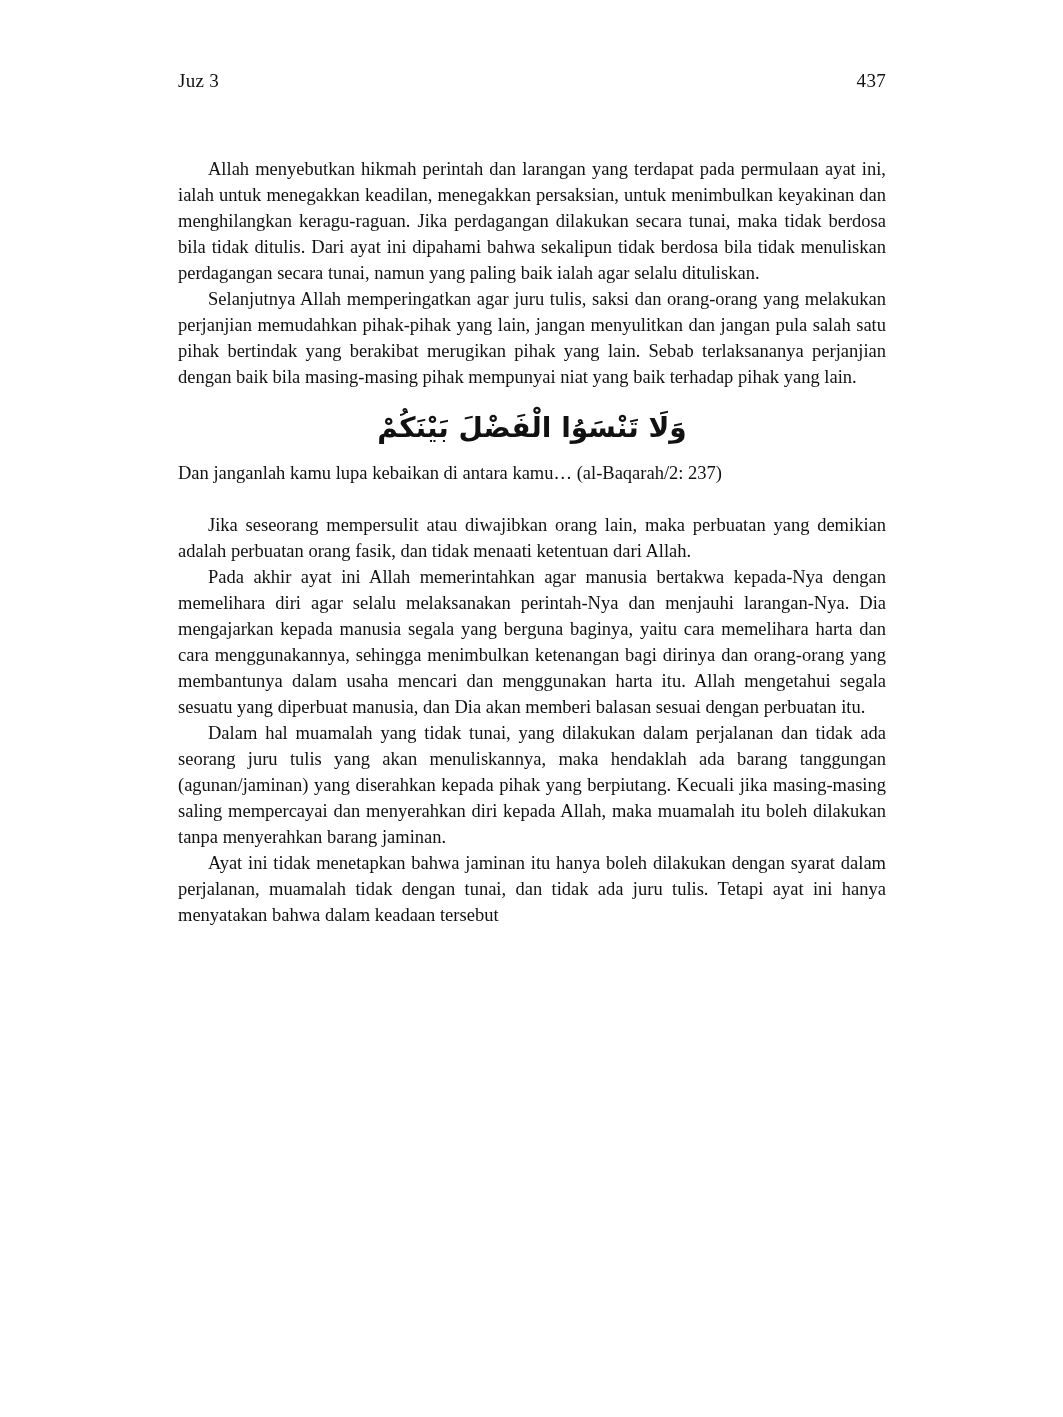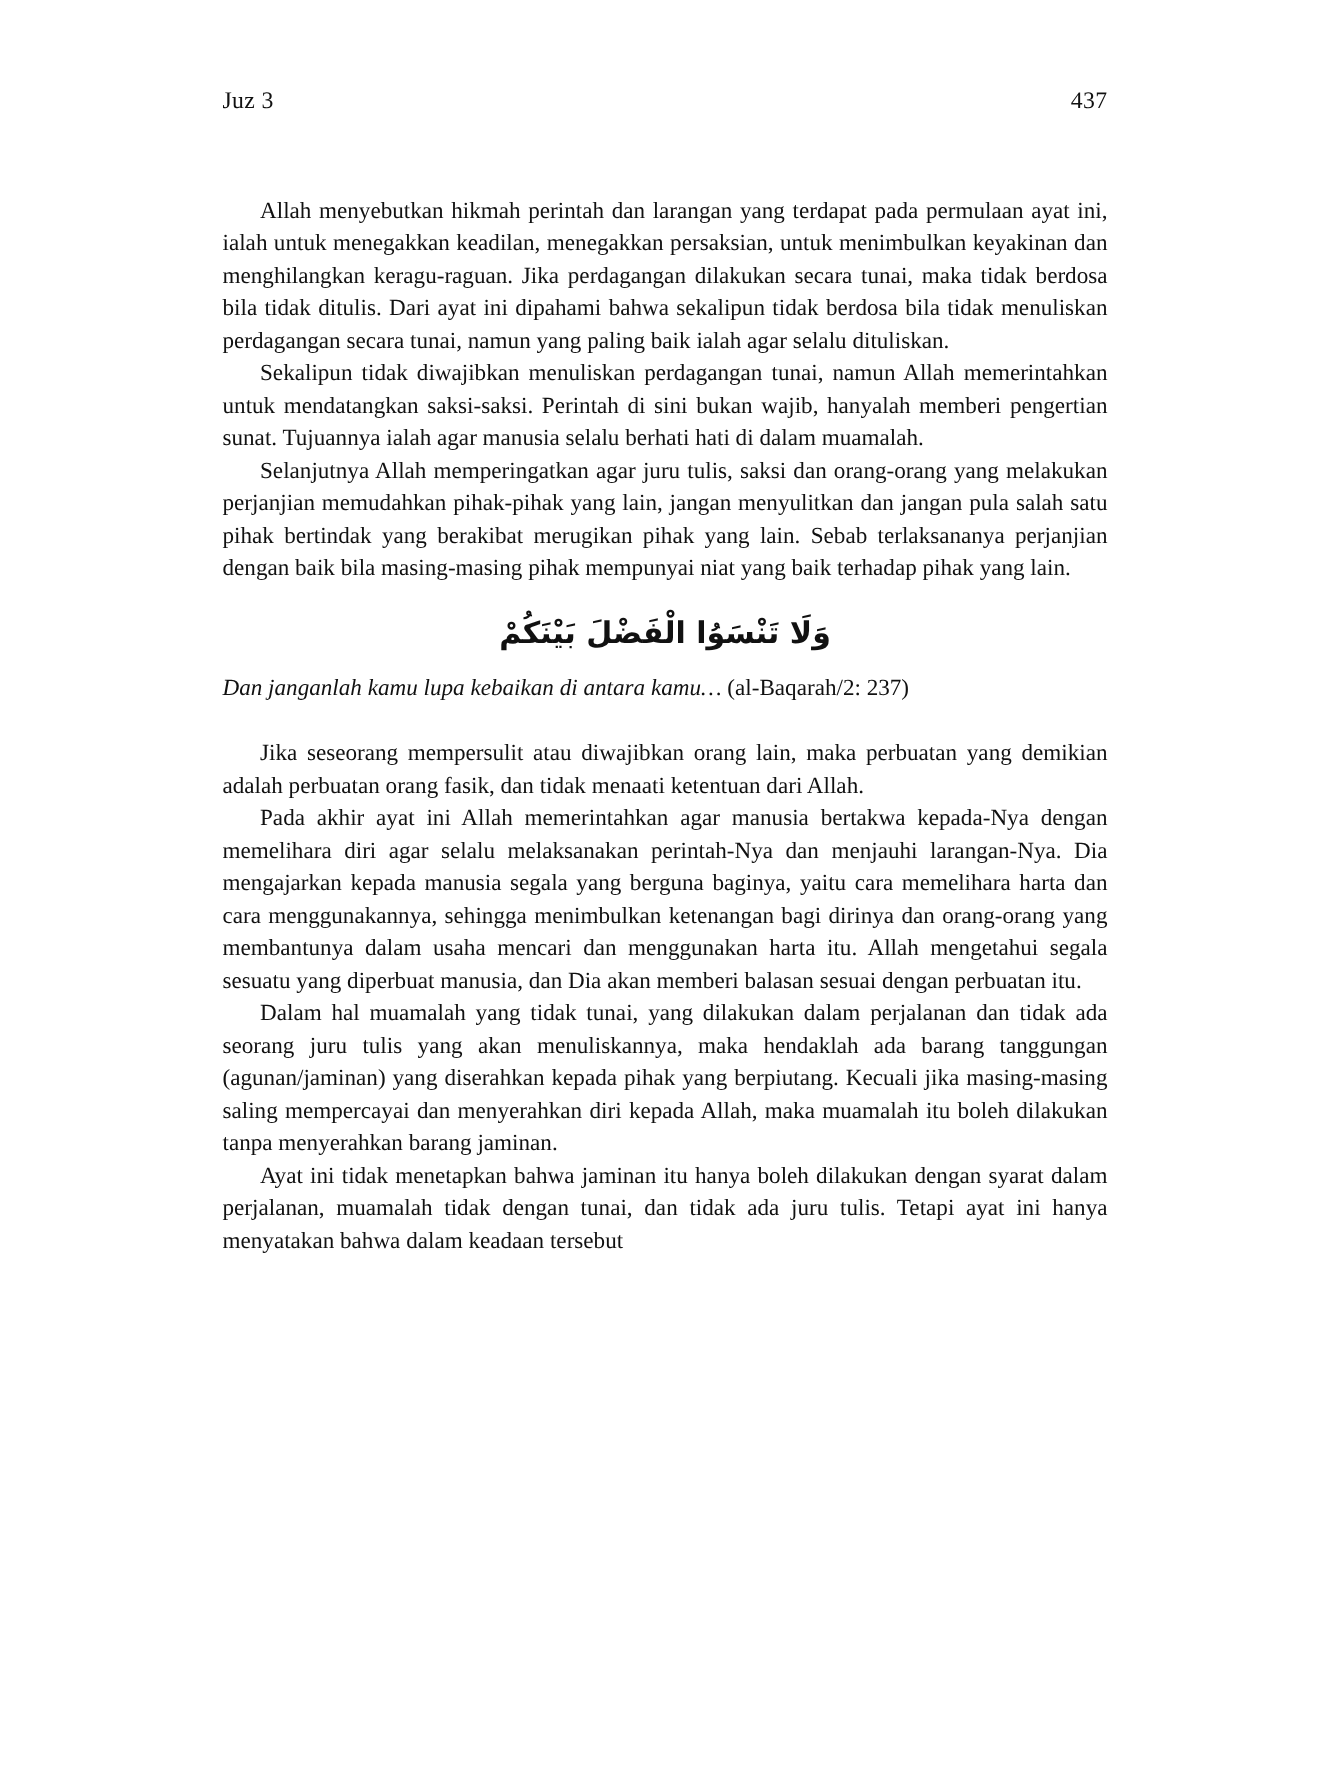--- a/index.html
+++ b/index.html
@@ -38,56 +38,54 @@
     text-align: justify;
   }
 
   .page-body p.indent {
     text-indent: 30px;
   }
 
   .arabic-verse {
     text-align: center;
     font-family: "DejaVu Sans", sans-serif;
-    font-size: 24px;
+    font-size: 28px;
     line-height: 44px;
     font-weight: bold;
     direction: rtl;
     margin: 16px 0 10px 0;
     text-indent: 0;
   }
 
   .verse-translation {
     margin: 6px 0 26px 0;
     text-indent: 0;
   }
 
   .verse-translation .trans-italic {
-    font-style: italic;
     margin-top: 14px;
   }
 
   .verse-translation .trans-ref {
     font-style: normal;
   }
 </style>
 </head>
 <body>
 
 <div class="page">
 
   <header class="page-header">
     <span class="hdr-left">Juz 3</span>
     <span class="hdr-right">437</span>
   </header>
 
   <main class="page-body">
 
     <p class="indent">Allah menyebutkan hikmah perintah dan larangan yang terdapat pada permulaan ayat ini, ialah untuk menegakkan keadilan, menegakkan persaksian, untuk menimbulkan keyakinan dan menghilangkan keragu-raguan. Jika perdagangan dilakukan secara tunai, maka tidak berdosa bila tidak ditulis. Dari ayat ini dipahami bahwa sekalipun tidak berdosa bila tidak menuliskan perdagangan secara tunai, namun yang paling baik ialah agar selalu dituliskan.</p>
-    <p class="indent">Sekalipun tidak diwajibkan menuliskan perdagangan tunai, namun Allah memerintahkan untuk mendatangkan saksi-saksi. Perintah di sini bukan wajib, hanyalah memberi pengertian sunat. Tujuannya ialah agar manusia selalu berhati hati di dalam muamalah.</p>
     <p class="indent">Selanjutnya Allah memperingatkan agar juru tulis, saksi dan orang-orang yang melakukan perjanjian memudahkan pihak-pihak yang lain, jangan menyulitkan dan jangan pula salah satu pihak bertindak yang berakibat merugikan pihak yang lain. Sebab terlaksananya perjanjian dengan baik bila masing-masing pihak mempunyai niat yang baik terhadap pihak yang lain.</p>
 
     <p class="arabic-verse">وَلَا تَنْسَوُا الْفَضْلَ بَيْنَكُمْ</p>
 
     <p class="verse-translation"><span class="trans-italic">Dan janganlah kamu lupa kebaikan di antara kamu…</span><span class="trans-ref"> (al-Baqarah/2: 237)</span></p>
 
     <p class="indent">Jika seseorang mempersulit atau diwajibkan orang lain, maka perbuatan yang demikian adalah perbuatan orang fasik, dan tidak menaati ketentuan dari Allah.</p>
     <p class="indent">Pada akhir ayat ini Allah memerintahkan agar manusia bertakwa kepada-Nya dengan memelihara diri agar selalu melaksanakan perintah-Nya dan menjauhi larangan-Nya. Dia mengajarkan kepada manusia segala yang berguna baginya, yaitu cara memelihara harta dan cara menggunakannya, sehingga menimbulkan ketenangan bagi dirinya dan orang-orang yang membantunya dalam usaha mencari dan menggunakan harta itu. Allah mengetahui segala sesuatu yang diperbuat manusia, dan Dia akan memberi balasan sesuai dengan perbuatan itu.</p>
     <p class="indent">Dalam hal muamalah yang tidak tunai, yang dilakukan dalam perjalanan dan tidak ada seorang juru tulis yang akan menuliskannya, maka hendaklah ada barang tanggungan (agunan/jaminan) yang diserahkan kepada pihak yang berpiutang. Kecuali jika masing-masing saling mempercayai dan menyerahkan diri kepada Allah, maka muamalah itu boleh dilakukan tanpa menyerahkan barang jaminan.</p>
     <p class="indent">Ayat ini tidak menetapkan bahwa jaminan itu hanya boleh dilakukan dengan syarat dalam perjalanan, muamalah tidak dengan tunai, dan tidak ada juru tulis. Tetapi ayat ini hanya menyatakan bahwa dalam keadaan tersebut</p>

